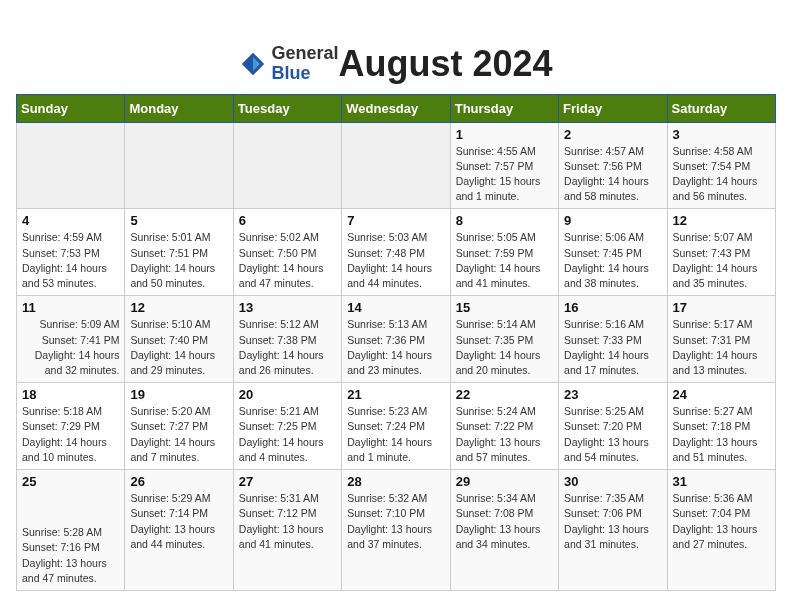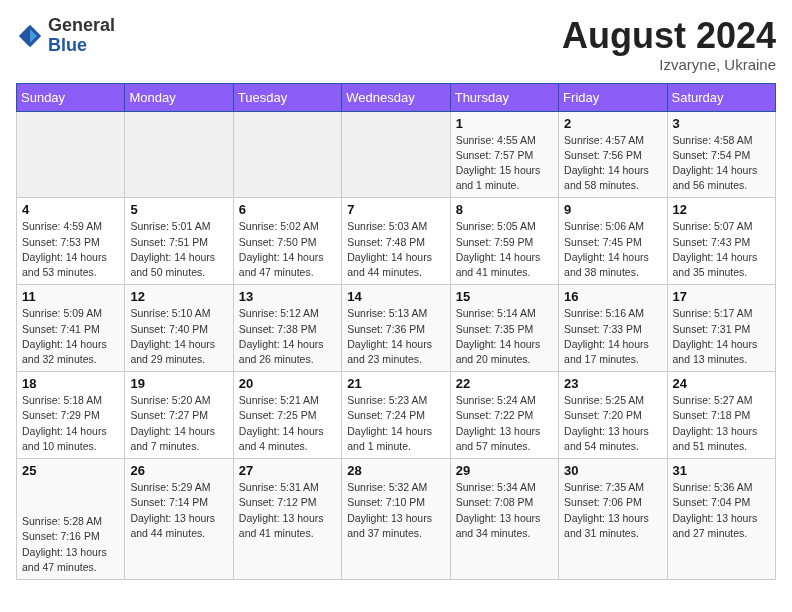--- a/index.html
+++ b/index.html
@@ -5,23 +5,24 @@
     * { box-sizing: border-box; margin: 0; padding: 0; }
     body {
       font-family: Arial, sans-serif;
       background: #fff;
       width: 792px;
       min-height: 612px;
       padding: 16px;
     }
     .header-area {
       display: flex;
-      justify-content: space-between;
+      justify-content: center;
       align-items: flex-start;
       margin-bottom: 10px;
+      margin-top: 28px;
     }
     .logo {
       display: flex;
       align-items: center;
       gap: 4px;
     }
     .logo-text {
       font-size: 18px;
       font-weight: bold;
       line-height: 1.1;
@@ -44,26 +45,26 @@
     .location {
       font-size: 15px;
       color: #555;
     }
     .calendar {
       width: 100%;
       border-collapse: collapse;
       font-size: 11px;
     }
     .calendar thead tr th {
-      background: #8b5cf6;
+      background: #4d7c0f;
       color: #fff;
       padding: 6px 4px;
       text-align: left;
       font-size: 13px;
-      font-weight: normal;
+      font-weight: bold;
       border: 1px solid #2255a4;
     }
     .calendar tbody tr td {
       border: 1px solid #ccc;
       vertical-align: top;
       padding: 4px 5px;
       width: 108px;
       min-height: 80px;
       background: #fff;
     }
@@ -94,21 +95,20 @@
       <polygon points="20,4 36,20 20,36 4,20" fill="#2255a4"></polygon>
       <polygon points="20,10 30,20 20,30" fill="#4499dd"></polygon>
     </svg>
     <div class="logo-text">
       <span class="logo-general">General</span><br>
       <span class="logo-blue">Blue</span>
     </div>
   </div>
   <div class="title-area">
     <div class="month-year">August 2024</div>
-    <div class="location">Izvaryne, Ukraine</div>
   </div>
 </div>
 
 <table class="calendar">
   <thead>
     <tr id="header-row">
         <th>Sunday</th>
         <th>Monday</th>
         <th>Tuesday</th>
         <th>Wednesday</th>
@@ -192,21 +192,21 @@
           <div class="day-number">12</div>
           <div class="day-info" style="white-space: pre-line;">Sunrise: 5:07 AM
 Sunset: 7:43 PM
 Daylight: 14 hours
 and 35 minutes.</div>
         </td>
       </tr>
       <tr>
         <td>
           <div class="day-number">11</div>
-          <div class="day-info" style="white-space: pre-line;">Sunrise: 5:09 AM
+          <div class="day-info" style="white-space: pre-line; text-align: right;">Sunrise: 5:09 AM
 Sunset: 7:41 PM
 Daylight: 14 hours
 and 32 minutes.</div>
         </td>
         <td>
           <div class="day-number">12</div>
           <div class="day-info" style="white-space: pre-line;">Sunrise: 5:10 AM
 Sunset: 7:40 PM
 Daylight: 14 hours
 and 29 minutes.</div>

